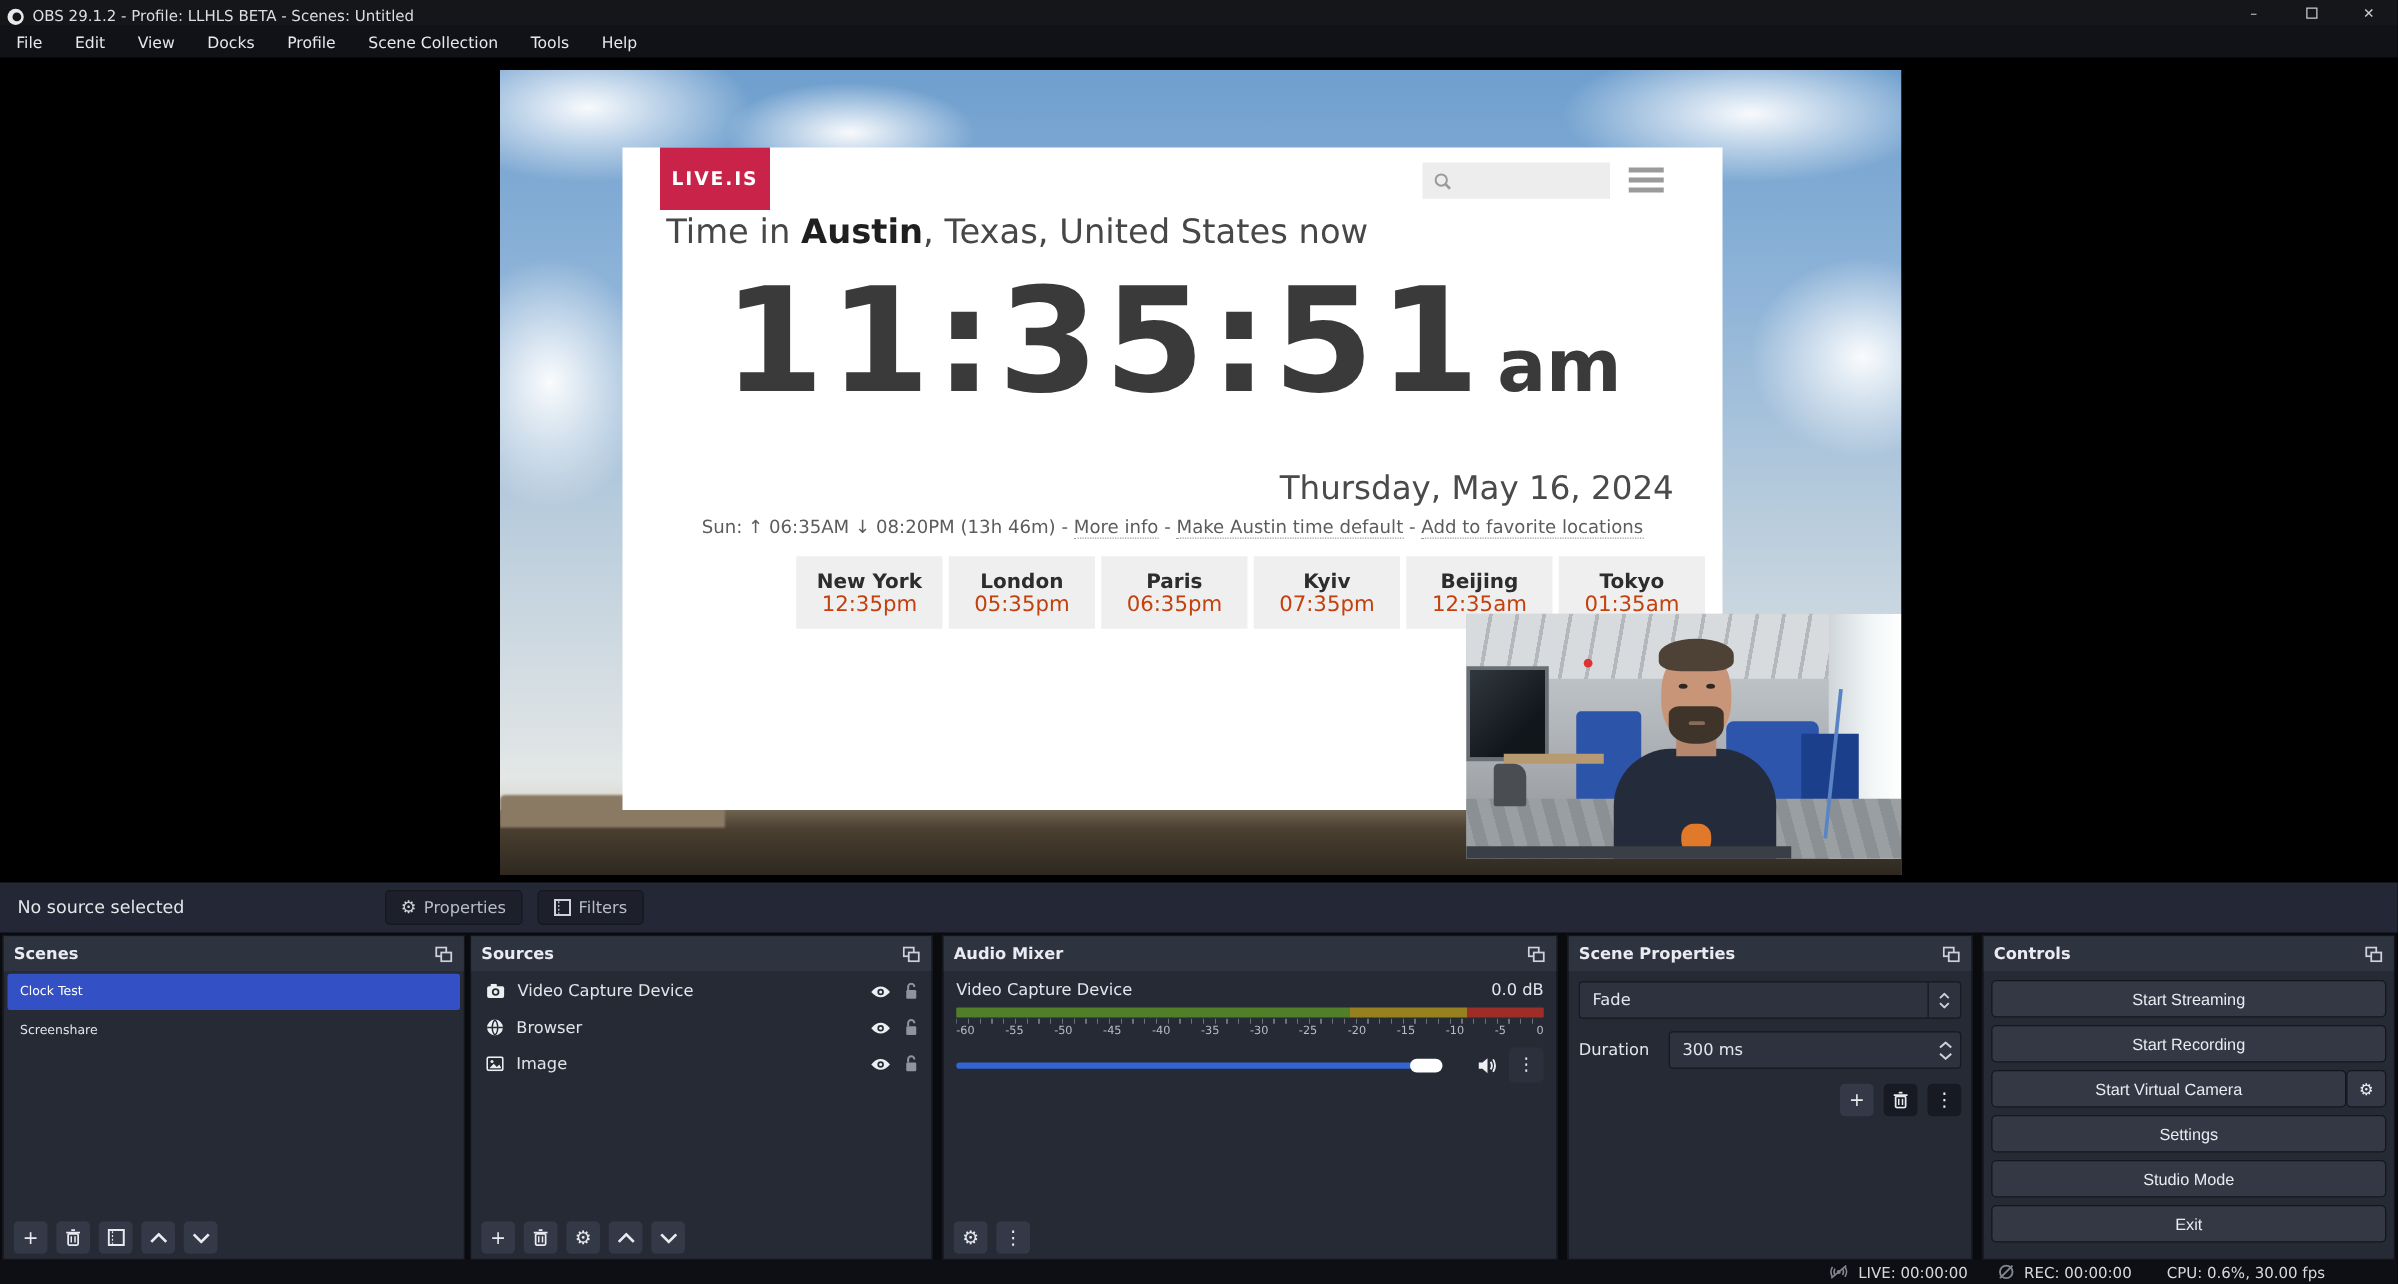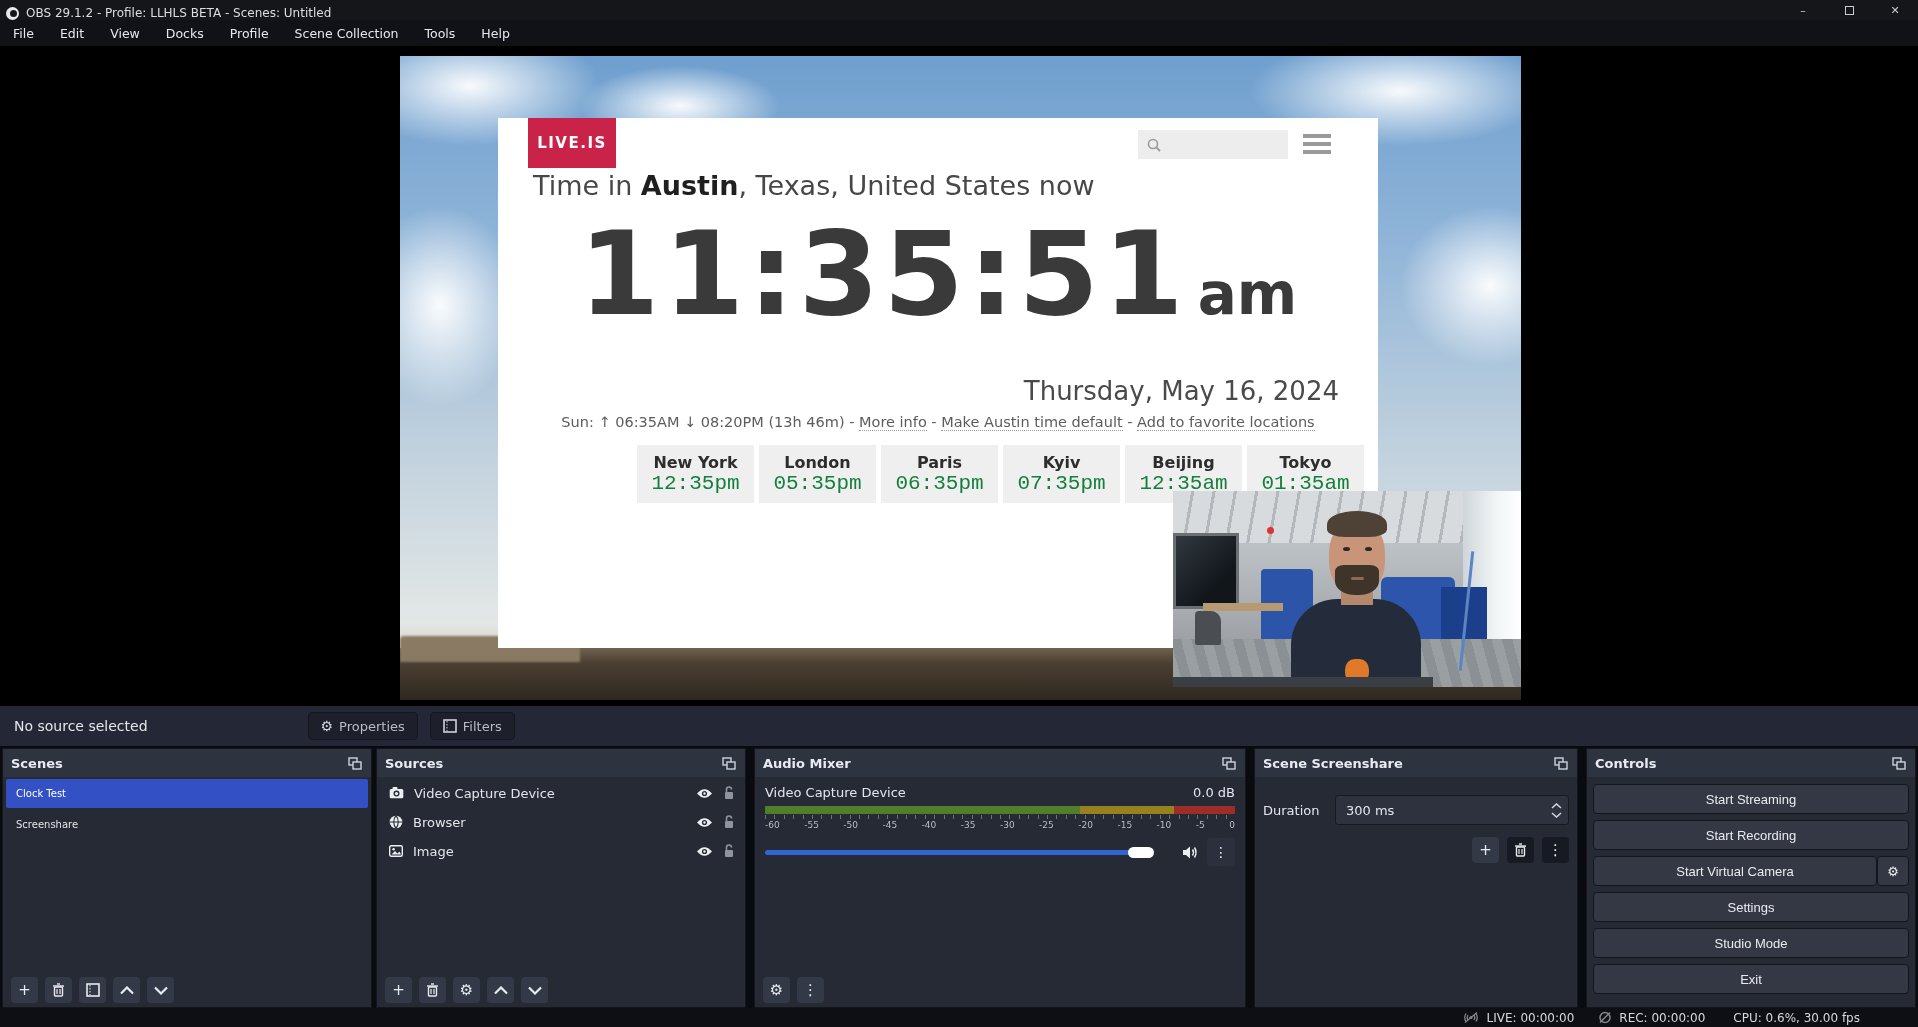--- a/index.html
+++ b/index.html
@@ -45,21 +45,21 @@
   #clock-row { position:absolute; left:0; top:88px; width:100%; text-align:center; white-space:nowrap; }
   #clock-time { font-size:116px; font-weight:700; color:#3a3a3a; letter-spacing:4px; }
   #clock-ampm { font-size:58px; font-weight:700; color:#3a3a3a; margin-left:10px; }
   #page-date { position:absolute; right:39px; top:258px; font-size:26px; color:#4a4a4a; }
   #sun-line { position:absolute; left:0; top:296px; width:100%; text-align:center; font-size:14.5px; color:#5c5c5c; }
   #sun-line a { color:#5c5c5c; text-decoration:none; border-bottom:1px dotted #9a9a9a; }
   #cities { position:absolute; left:139px; top:327px; display:flex; gap:5px; }
   .city-box { width:117px; height:58px; background:#efefef; display:flex; flex-direction:column;
               align-items:center; justify-content:center; }
   .city-name { font-size:16px; font-weight:bold; color:#2d2d2d; }
-  .city-time { font-size:21px; color:#15803d;font-family:Liberation Mono, monospace; }
+  .city-time { font-size:17px; color:#c2410c; }
 
   
   #webcam { position:absolute; left:773px; top:435px; width:348px; height:196px; overflow:hidden;
             background:linear-gradient(180deg,#c9cdd1 0%,#b8bdc2 35%,#a9adb2 60%,#8d9094 100%); }
   .wc { position:absolute; }
   #wc-ceiling { left:0; top:0; width:100%; height:52px;
      background:repeating-linear-gradient(100deg,#d8dbde 0 18px,#b4b8bc 18px 21px); }
   #wc-window { right:0; top:0; width:58px; height:196px; background:linear-gradient(90deg,#cfd6da,#f2f6f7 60%,#ffffff); }
   #wc-glass { left:0; top:42px; width:66px; height:76px; background:linear-gradient(135deg,#31383f,#11161b 70%); border:3px solid #6a6f74; }
   #wc-part1 { left:88px; top:78px; width:52px; height:80px; background:#2c54a8; border-radius:4px; }
@@ -472,28 +472,37 @@
   <div class="panel-toolbar">
     <span class="icon-btn">
         <span>⚙</span>
       </span>
     <span class="icon-btn">⋮</span>
   </div>
 </div>
 
 <div class="panel" id="panel-transitions">
   <div class="panel-header">
-    <span>Scene Screenshare</span>
+    <span>Scene Properties</span>
     <svg class="ic popout" width="15" height="13" viewBox="0 0 15 13">
       <rect x="1" y="1" width="8" height="7" fill="none" stroke="#cfd2da" stroke-width="1.4"></rect>
       <rect x="5" y="5" width="8" height="7" fill="#2e3340" stroke="#cfd2da" stroke-width="1.4"></rect>
     </svg>
   </div>
   <div class="panel-body">
     <div id="trans-body">
+      <div id="trans-select">
+        <span>Fade</span>
+        <span class="chev">
+          <svg class="ic" width="9" height="13" viewBox="0 0 9 13">
+            <polyline points="1,4.5 4.5,1 8,4.5" fill="none" stroke="#cfd2da" stroke-width="1.5"></polyline>
+            <polyline points="1,8.5 4.5,12 8,8.5" fill="none" stroke="#cfd2da" stroke-width="1.5"></polyline>
+          </svg>
+        </span>
+      </div>
       <div id="dur-row">
         <span id="dur-label">Duration</span>
         <div id="dur-box">
           <span>300 ms</span>
           <span class="spin">
             <svg class="ic" width="11" height="6" viewBox="0 0 11 6">
                 <polyline points="1,5 5.5,1 10,5" fill="none" stroke="#cfd2da" stroke-width="1.6"></polyline>
               </svg>
             <svg class="ic" width="11" height="6" viewBox="0 0 11 6">
                 <polyline points="1,1 5.5,5 10,1" fill="none" stroke="#cfd2da" stroke-width="1.6"></polyline>

